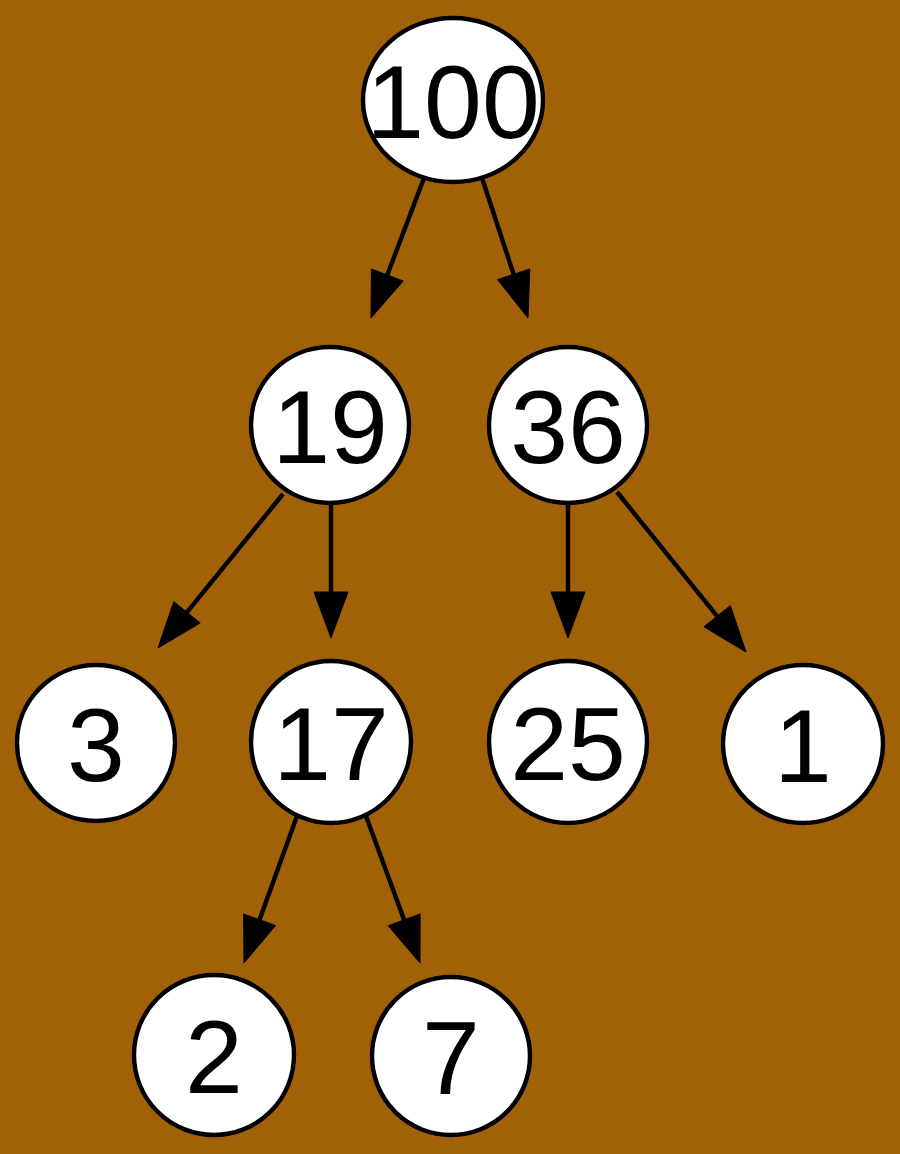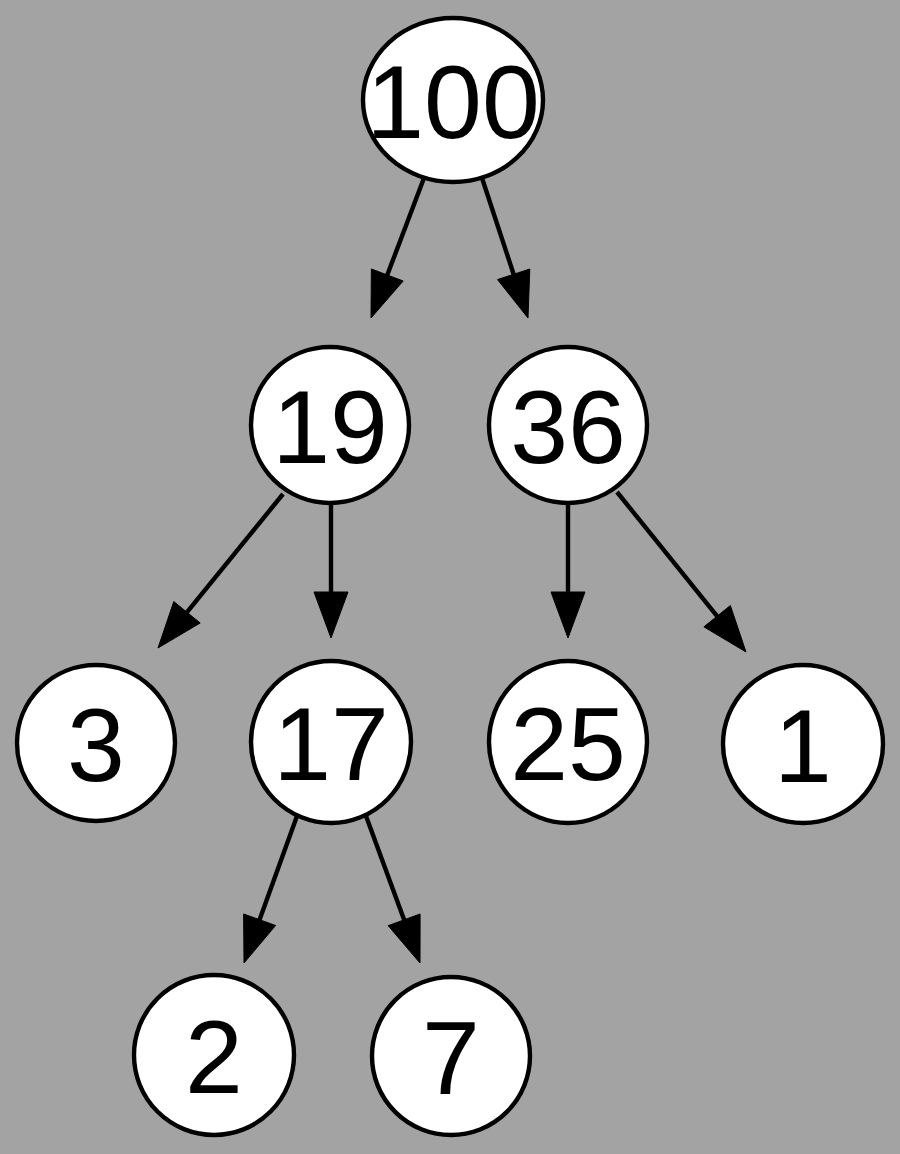--- a/index.html
+++ b/index.html
@@ -8,21 +8,21 @@
     padding: 0;
     background: #ffffff;
   }
   body {
     font-family: "Liberation Sans", sans-serif;
   }
   #diagram-root {
     position: relative;
     width: 900px;
     height: 1154px;
-    background: #a3a3a3;
+    background: #a16207;
     overflow: hidden;
   }
   #graph-svg {
     display: block;
     width: 900px;
     height: 1154px;
   }
   .node-ellipse {
     fill: #ffffff;
     stroke: #000000;

